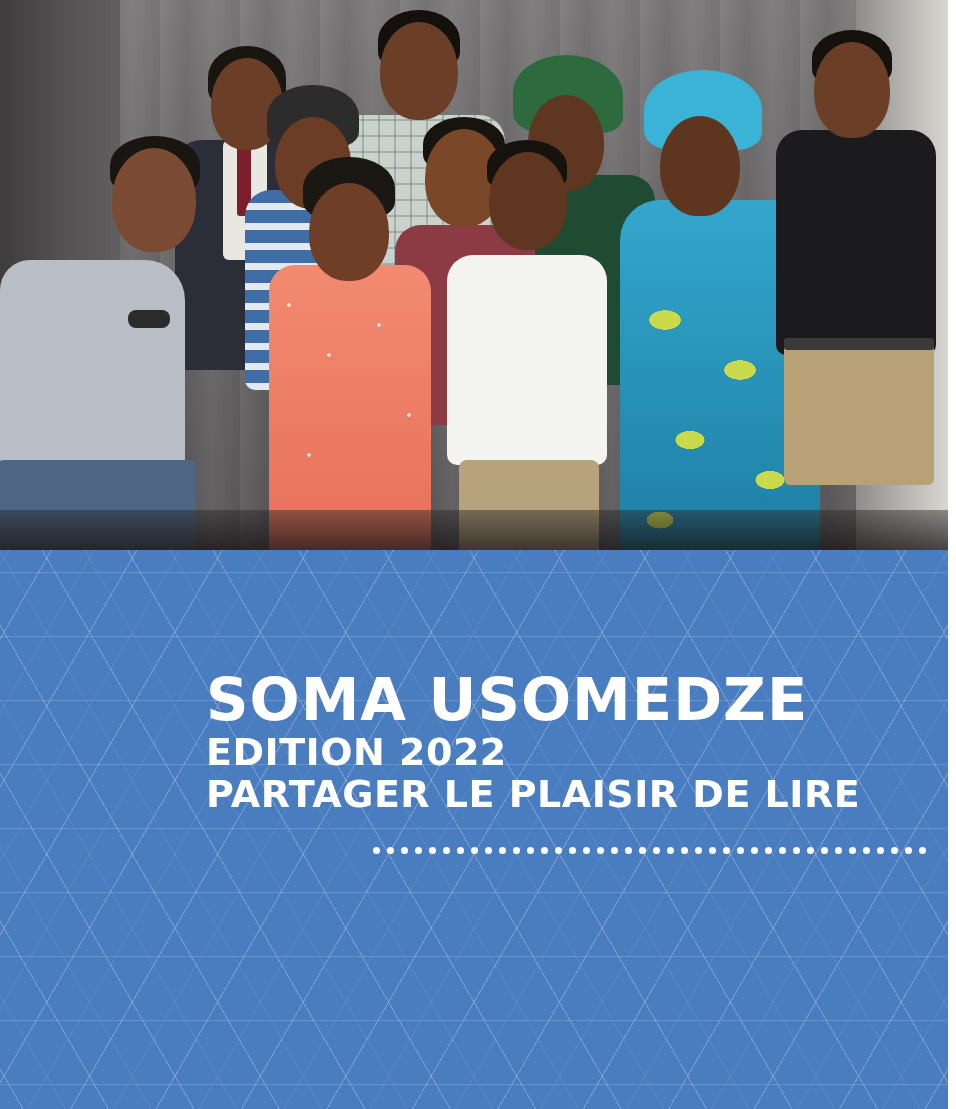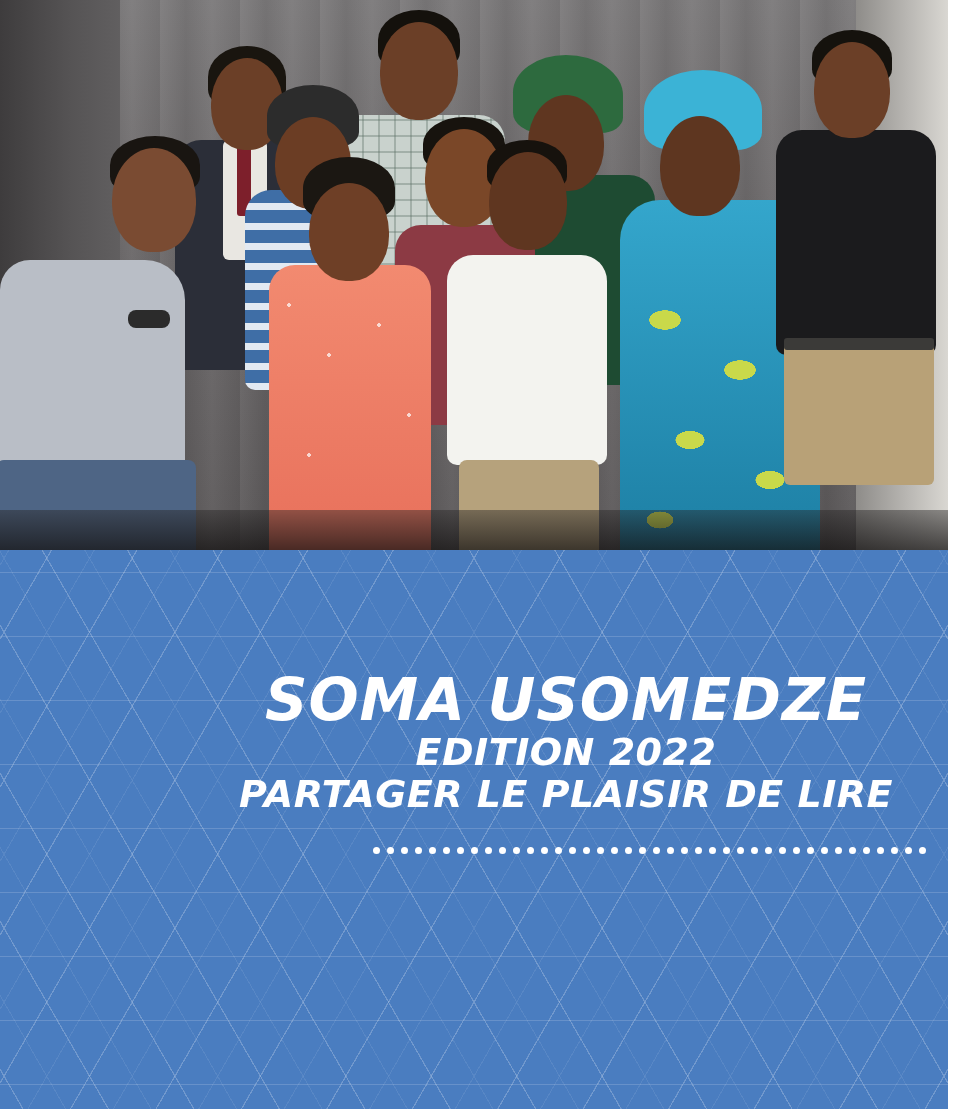--- a/index.html
+++ b/index.html
@@ -114,23 +114,22 @@
       repeating-linear-gradient(-60deg,
         rgba(255,255,255,0.5) 0px, rgba(255,255,255,0.5) 1px,
         rgba(255,255,255,0) 1px, rgba(255,255,255,0) 37px);
   }
 
   .text-block {
     position: absolute;
     right: 22px;
     top: 120px;
     width: 720px;
-    text-align: center;
+    text-align: left;
     color: #ffffff;
-    font-style: italic;
   }
   .title-main {
     font-family: "DejaVu Sans", sans-serif;
     font-weight: bold;
     font-size: 59px;
     line-height: 1.0;
     letter-spacing: 1px;
     margin: 0 0 4px 0;
     white-space: nowrap;
   }

